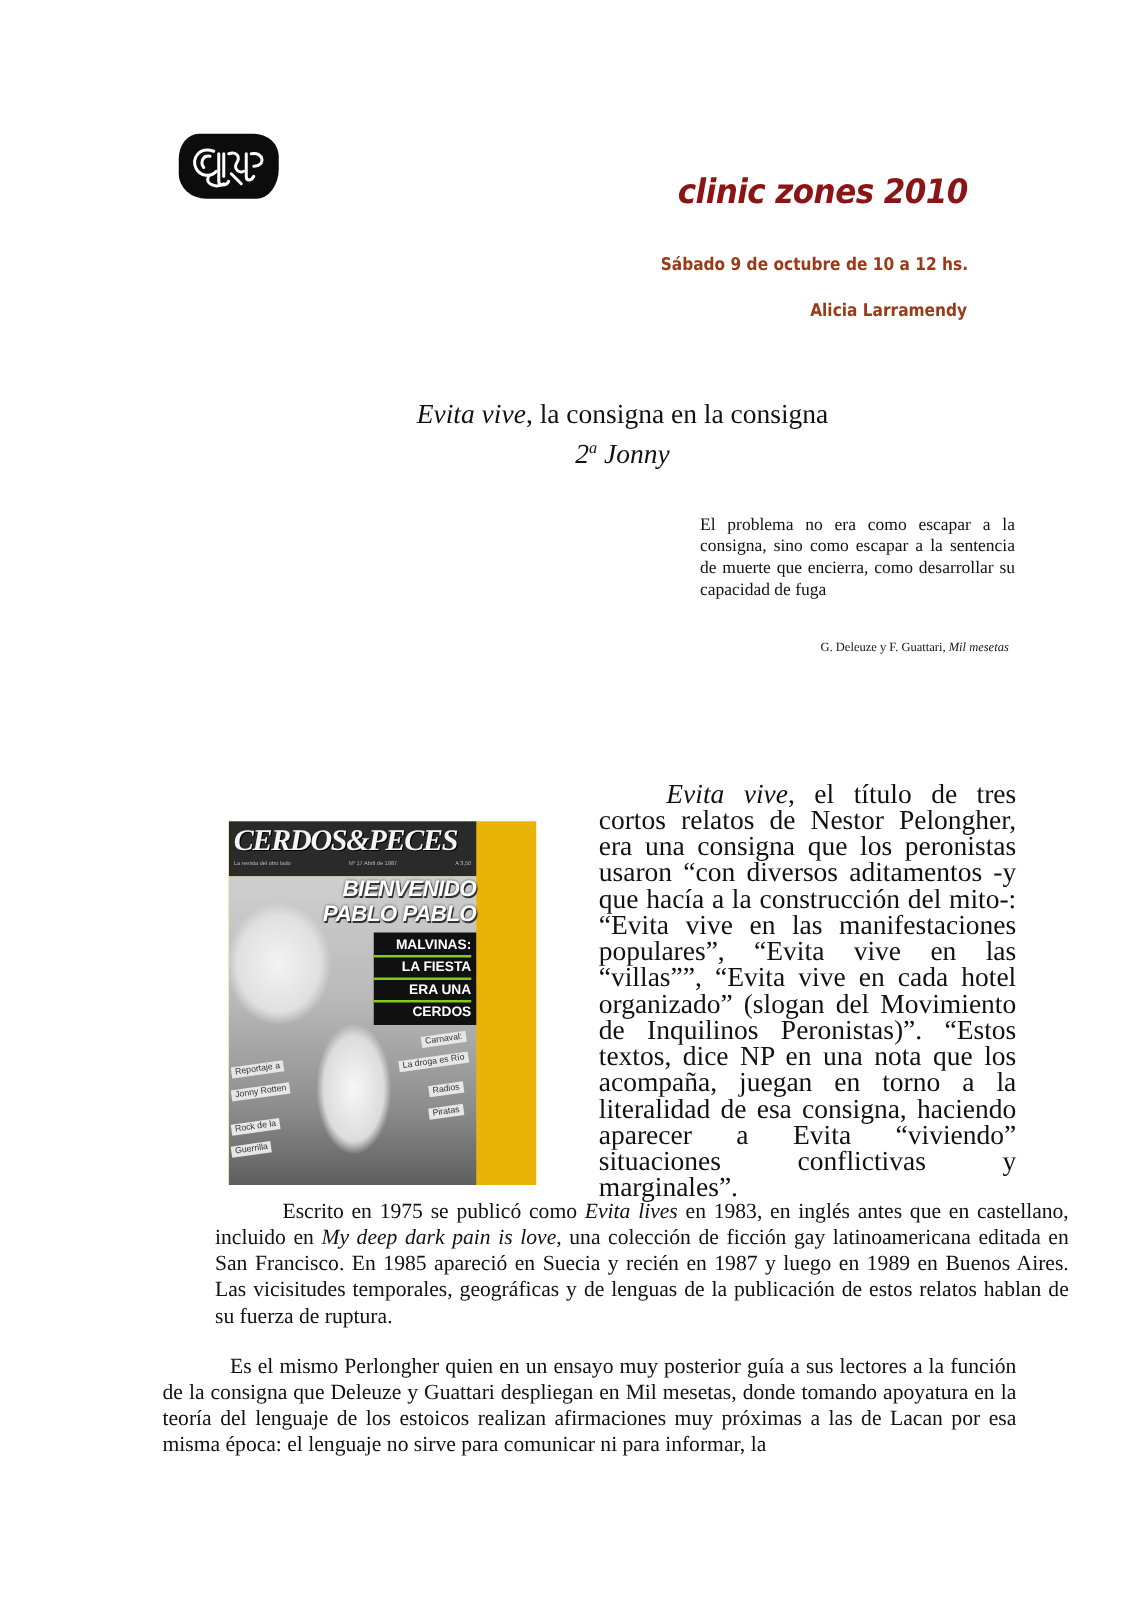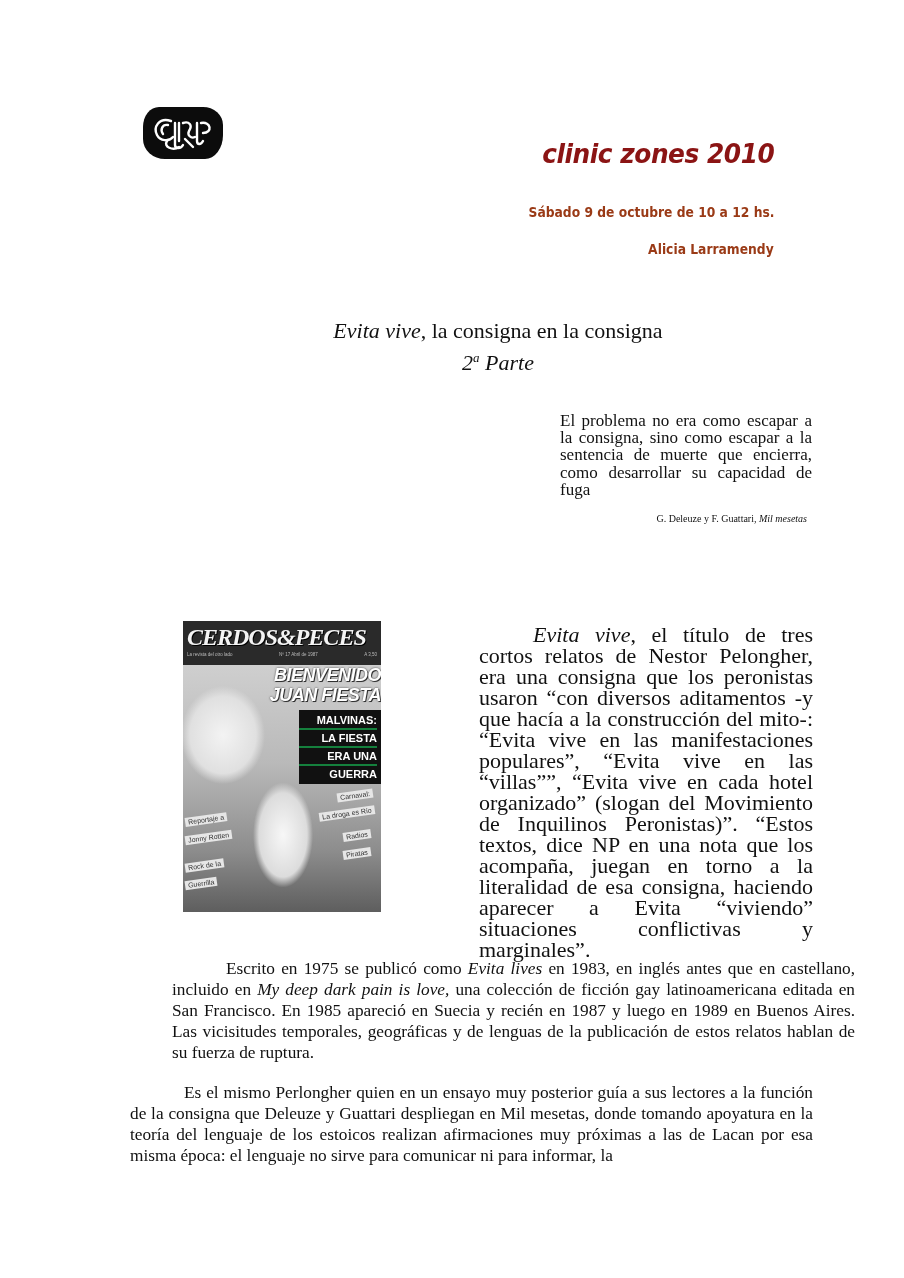--- a/index.html
+++ b/index.html
@@ -45,31 +45,31 @@
     }
     .doc-subtitle {
       left: 0; width: 996px; top: 345px; text-align: center;
       font-size: 22px; font-style: italic; line-height: 26px;
     }
     .doc-subtitle sup { font-size: 13px; vertical-align: 8px; }
 
     
     .epigraph {
       left: 560px; top: 412px; width: 252px;
-      font-size: 17px; line-height: 17.2px; text-align: justify; font-family: Liberation Serif, serif;
+      font-size: 14px; line-height: 17.2px; text-align: justify; font-family: Liberation Serif, serif;
     }
     .epigraph-cite {
       left: 560px; top: 511px; width: 247px; text-align: right;
       font-size: 10px; line-height: 16px;
     }
 
     
     .cover {
-      left: 183px; top: 621px; width: 198px; height: 291px;
-      background: #eab308; overflow: hidden;
+      left: 183px; top: 657px; width: 198px; height: 291px;
+      background: #eab308; overflow: hidden; padding-left: 48px;
     }
     .cover-mast {
       position: absolute; left: 0; top: 0; width: 198px; height: 44px; background: #2a2a2a;
     }
     .cover-mast-title {
       position: absolute; left: 4px; top: 2px; width: 190px;
       font-family: "Liberation Serif", serif; font-weight: bold; font-style: italic;
       color: #f4f4f4; font-size: 24px; letter-spacing: -1px; line-height: 28px;
       text-shadow: 1px 1px 0 #000;
     }
@@ -91,21 +91,21 @@
       color: #ffffff; font-size: 18px; line-height: 20px; text-align: right;
       text-shadow: 0 0 2px #333, 1px 1px 0 #333;
       letter-spacing: -0.5px; white-space: nowrap;
     }
     .cover-box {
       position: absolute; right: 0; top: 45px; width: 78px;
       background: #111; color: #fff;
       font-family: "Liberation Sans", sans-serif; font-weight: bold;
       font-size: 11px; line-height: 16px; text-align: right; padding: 2px 4px 2px 0;
     }
-    .cover-box div { border-bottom: 2px solid #15803d; }
+    .cover-box div { border-bottom: 2px solid #84cc16; }
     .cover-box div:last-child { border-bottom: none; }
     .cover-label {
       position: absolute; font-family: "Liberation Sans", sans-serif;
       font-size: 7px; color: #333; background: #e6e6e6; padding: 1px 3px;
       transform: rotate(-8deg); white-space: nowrap;
     }
 
     
     .para-right {
       left: 479px; top: 624px; width: 334px;
@@ -137,44 +137,44 @@
       <path d="M18 30 C14 36, 24 40, 30 36"></path>
     </g>
   </svg>
 </div>
 
 <div class="abs brand-title">clinic zones 2010</div>
 <div class="abs brand-date">Sábado 9 de octubre de 10 a 12 hs.</div>
 <div class="abs brand-author">Alicia Larramendy</div>
 
 <div class="abs doc-title"><em>Evita vive</em><span>, la consigna en la consigna</span></div>
-<div class="abs doc-subtitle"><span>2</span><sup>a</sup><span> Parte</span></div>
+<div class="abs doc-subtitle"><span>2</span><sup>a</sup><span> Jonny</span></div>
 
 <div class="abs epigraph">El problema no era como escapar a la consigna, sino como escapar a la sentencia de muerte que encierra, como desarrollar su capacidad de fuga</div>
 <div class="abs epigraph-cite"><span>G. Deleuze y F. Guattari, </span><em>Mil mesetas</em></div>
 
 <div class="abs cover">
   <div class="cover-mast">
     <div class="cover-mast-title">CERDOS&amp;PECES</div>
     <div class="cover-mast-sub">
       <span>La revista del otro lado</span>
       <span>Nº 17   Abril de 1987</span>
       <span>A 3,50</span>
     </div>
   </div>
   <div class="cover-body">
     <div class="cover-headline">
       <div>BIENVENIDO</div>
-      <div>JUAN FIESTA</div>
+      <div>PABLO PABLO</div>
     </div>
     <div class="cover-box">
       <div>MALVINAS:</div>
       <div>LA FIESTA</div>
       <div>ERA UNA</div>
-      <div>GUERRA</div>
+      <div>CERDOS</div>
     </div>
     <span class="cover-label" style="right:8px; top:126px;">Carnaval:</span>
     <span class="cover-label" style="right:6px; top:144px;">La droga es Río</span>
     <span class="cover-label" style="left:2px; top:150px;">Reportaje a</span>
     <span class="cover-label" style="left:2px; top:168px;">Jonny Rotten</span>
     <span class="cover-label" style="right:10px; top:166px;">Radios</span>
     <span class="cover-label" style="right:10px; top:184px;">Piratas</span>
     <span class="cover-label" style="left:2px; top:196px;">Rock de la</span>
     <span class="cover-label" style="left:2px; top:214px;">Guerrilla</span>
   </div>

